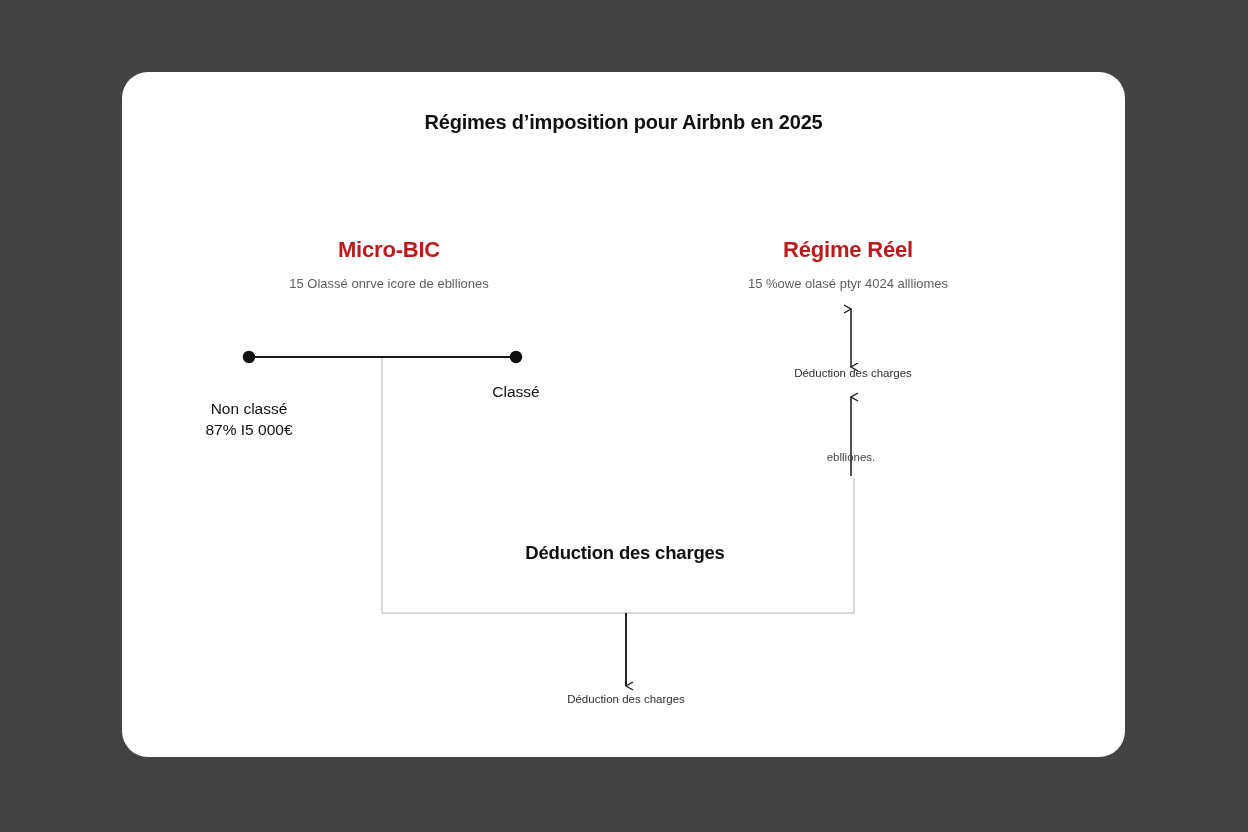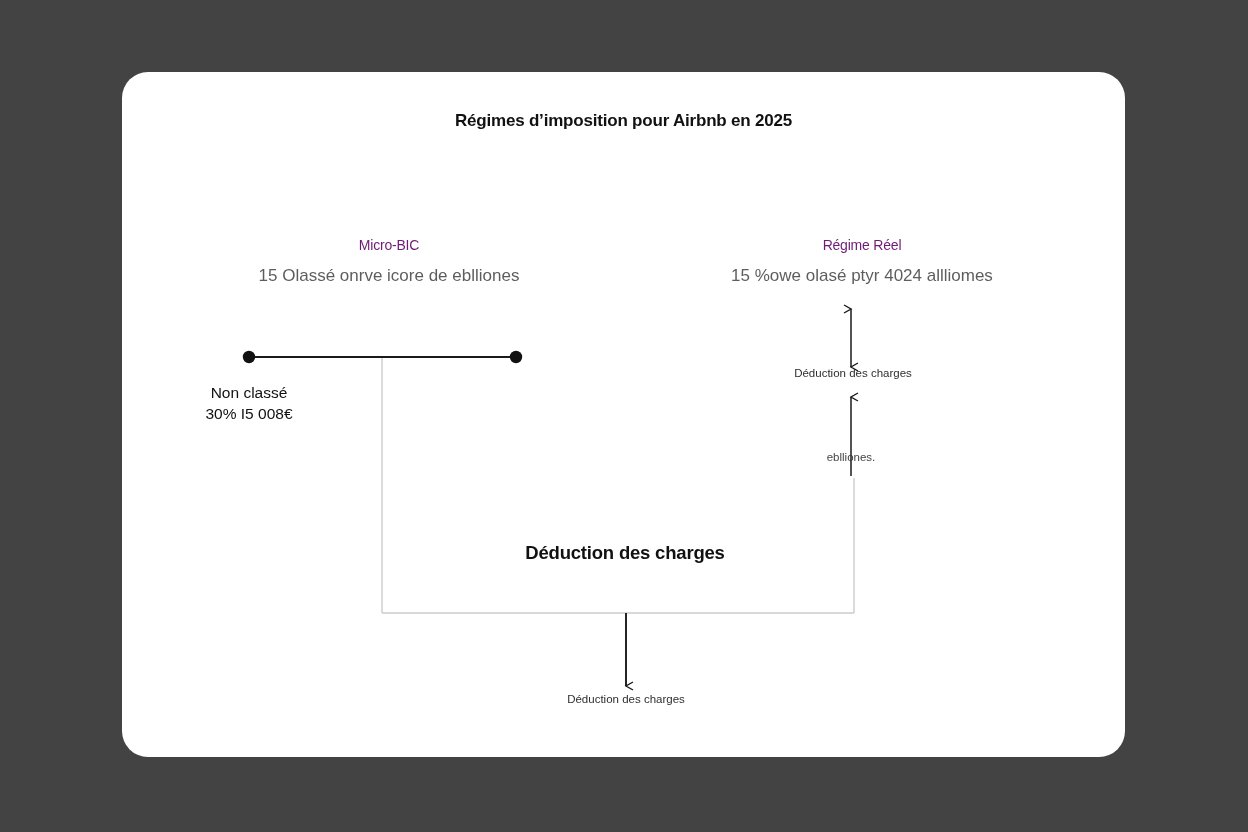--- a/index.html
+++ b/index.html
@@ -31,69 +31,69 @@
     border-radius: 26px;
   }
 
   
   #title {
     position: absolute;
     left: 0;
     top: 39px;
     width: 1003px;
     text-align: center;
-    font-size: 17px;
+    font-size: 20px;
     font-weight: bold;
     color: #111111;
     letter-spacing: -0.2px;
   }
 
   
   .col-head {
     position: absolute;
     text-align: center;
     width: 360px;
   }
   .col-head .col-title {
-    font-size: 14px;
-    font-weight: normal;
-    color: #701a75;
+    font-size: 22px;
+    font-weight: bold;
+    color: #b91c1c;
     letter-spacing: -0.2px;
   }
   .col-head .col-sub {
     margin-top: 13px;
-    font-size: 17px;
+    font-size: 13px;
     font-weight: normal;
     color: #3a3a3a;
     opacity: 0.82;
   }
 
   #col-microbic { left: 87px; top: 165px; }
-  #col-reel     { left: 560px; top: 165px; }
+  #col-reel     { left: 546px; top: 165px; }
 
   
   #wires {
     position: absolute;
     left: 0;
     top: 0;
     width: 1003px;
     height: 685px;
     overflow: visible;
   }
 
   
   .leaf {
     position: absolute;
     text-align: center;
     width: 220px;
     font-size: 15.5px;
     color: #111111;
     line-height: 1.33;
   }
-  #leaf-nonclasse { left: 17px; top: 311px; }
+  #leaf-nonclasse { left: 17px; top: 327px; }
   #leaf-classe    { left: 284px; top: 310px; }
 
   
   .caption {
     position: absolute;
     text-align: center;
     font-size: 11.5px;
     color: #2f2f2f;
     width: 260px;
   }
@@ -154,24 +154,25 @@
 
       <path d="M729,237 L729,295" fill="none" stroke="#1a1a1a" stroke-width="1.5" marker-start="url(#arrow-up)" marker-end="url(#arrow-down)"></path>
 
       <path d="M729,404 L729,325" fill="none" stroke="#1a1a1a" stroke-width="1.5" marker-end="url(#arrow-up)"></path>
 
       <path d="M504,541 L504,614" fill="none" stroke="#1a1a1a" stroke-width="1.9" marker-end="url(#arrow-down)"></path>
     </svg>
 
     <div class="leaf" id="leaf-nonclasse">
       <div>Non classé</div>
-      <div>30% I5 008€</div>
+      <div>87% I5 000€</div>
     </div>
 
     <div class="leaf" id="leaf-classe">
+      <div>Classé</div>
     </div>
 
     <div class="caption" id="cap-right-top">Déduction des charges</div>
 
     <div class="caption" id="cap-right-bottom">eblliones.</div>
 
     <div id="center-label">Déduction des charges</div>
 
     <div class="caption" id="cap-bottom">Déduction des charges</div>
 

